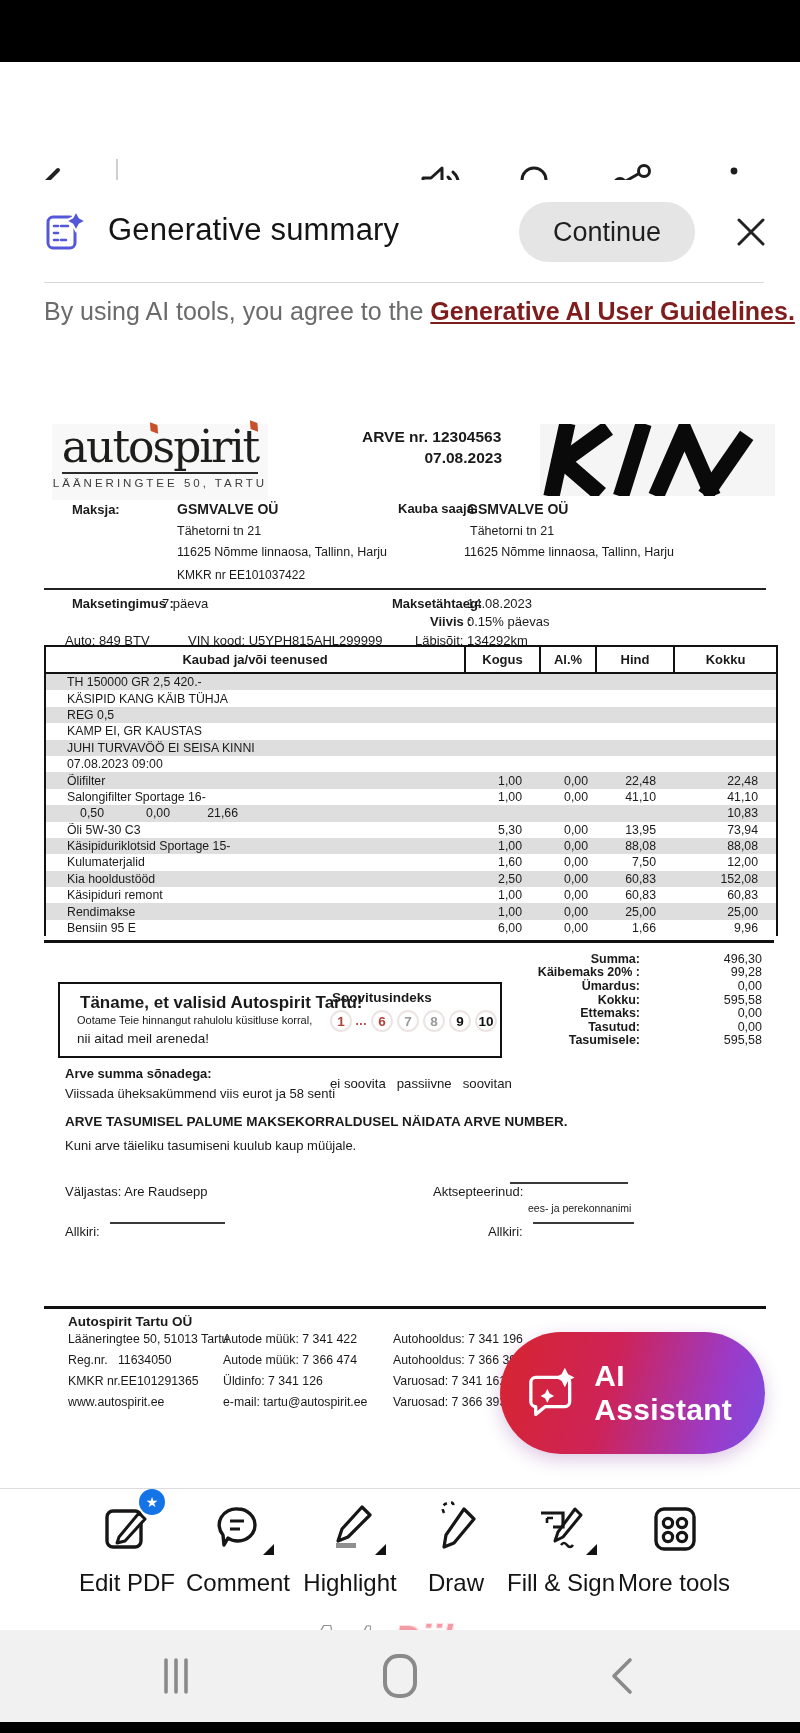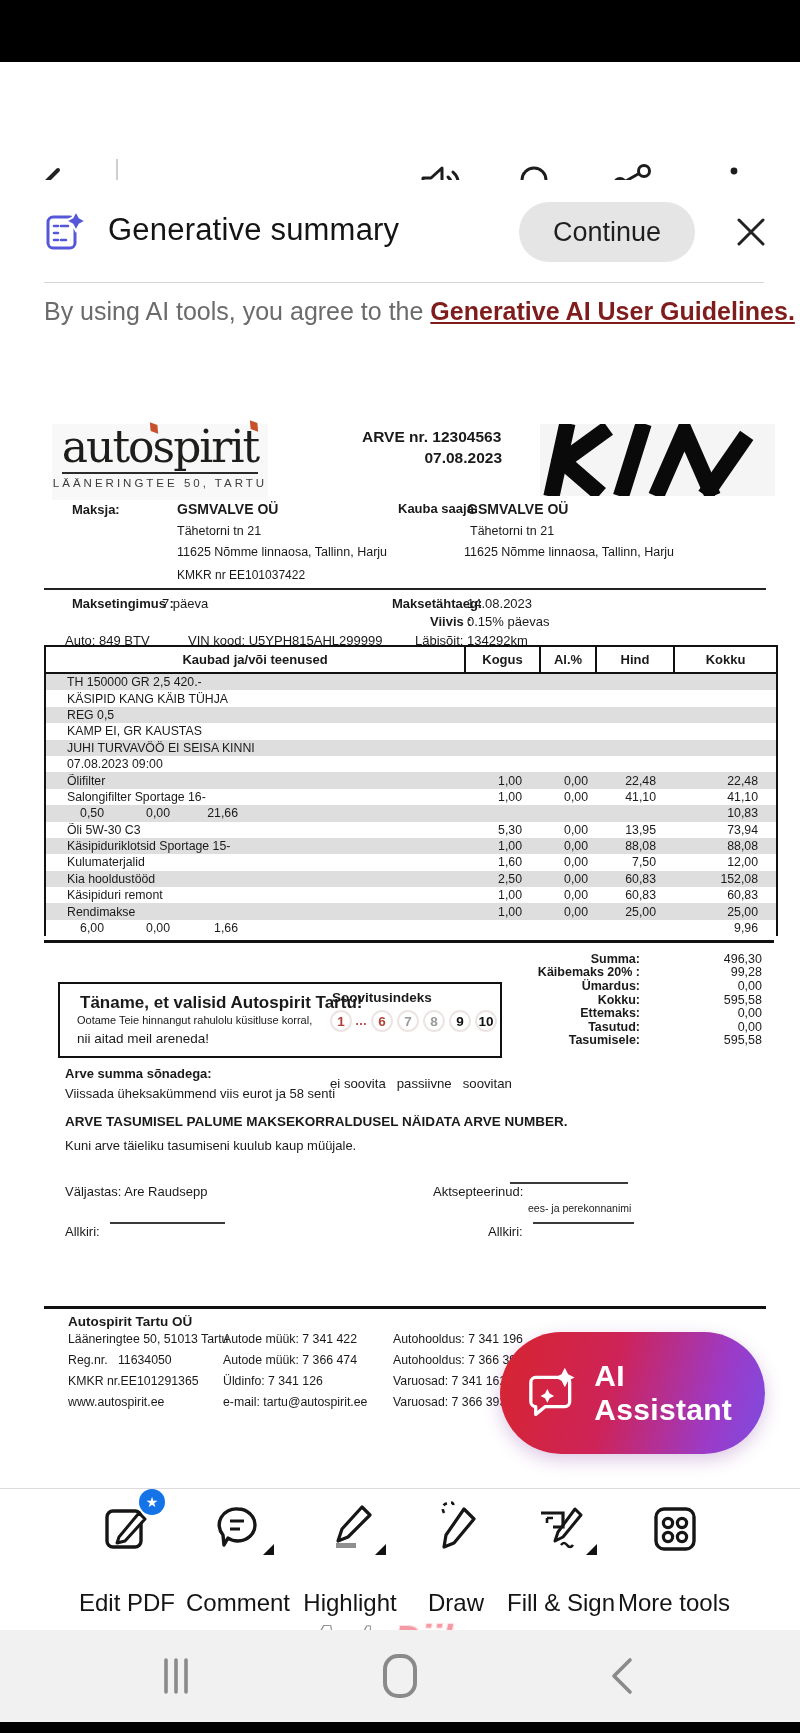--- a/index.html
+++ b/index.html
@@ -100,21 +100,21 @@
            background:linear-gradient(105deg,#d7252f 0%,#ce2358 42%,#9b3bc8 80%,#7d4ce0 100%);
            display:flex;align-items:center;box-shadow:0 6px 18px rgba(120,40,150,.25);}
   .ai-pill svg{margin-left:26px;}
   .ai-pill .ai-label{color:#fff;font-size:30px;font-weight:600;margin-left:14px;letter-spacing:.3px;}
 
   
   .tool-divider{left:0;top:1488px;width:800px;height:1px;background:#dcdcdc;}
   .toolbar-bottom{left:0;top:1489px;width:800px;height:141px;background:#fff;}
   .tool{position:absolute;top:10px;width:116px;text-align:center;cursor:pointer;}
   .tool .ticon{position:relative;display:inline-block;width:52px;height:56px;}
-  .tool .tlabel{font-size:24px;color:#141414;margin-top:30px;white-space:nowrap;}
+  .tool .tlabel{font-size:24px;color:#141414;margin-top:10px;white-space:nowrap;}
   .badge{position:absolute;right:-12px;top:-10px;width:26px;height:26px;border-radius:50%;background:#1473e6;
          color:#fff;font-size:14px;line-height:26px;text-align:center;}
   .submenu{position:absolute;right:-10px;bottom:0;width:0;height:0;
            border-left:11px solid transparent;border-bottom:11px solid #111;}
 
   
   .watermark{left:0;top:1618px;width:800px;text-align:center;font-style:italic;font-weight:800;
              font-size:35px;letter-spacing:1px;opacity:.92;font-family:"Liberation Sans",sans-serif;}
   .wm1{color:#fff;text-shadow:-1px -1px 0 #8a8a8a,1px -1px 0 #8a8a8a,-1px 1px 0 #8a8a8a,1px 1px 0 #8a8a8a;}
   .wm2{color:#f4929e;text-shadow:-1px -1px 0 #fdd,1px -1px 0 #fdd,-1px 1px 0 #fdd,1px 1px 0 #fdd;}
@@ -333,20 +333,21 @@
             <div class="td4">60,83</div>
           </div>
           <div class="trow gray">
             <div class="td0">Rendimakse</div>
             <div class="td1">1,00</div>
             <div class="td2">0,00</div>
             <div class="td3">25,00</div>
             <div class="td4">25,00</div>
           </div>
           <div class="trow">
+            <div class="td0">Bensiin 95 E</div>
             <div class="td1">6,00</div>
             <div class="td2">0,00</div>
             <div class="td3">1,66</div>
             <div class="td4">9,96</div>
           </div>
         </div>
     </div>
     <div class="abs table-bottom"></div>
 
     <div class="abs summary">

